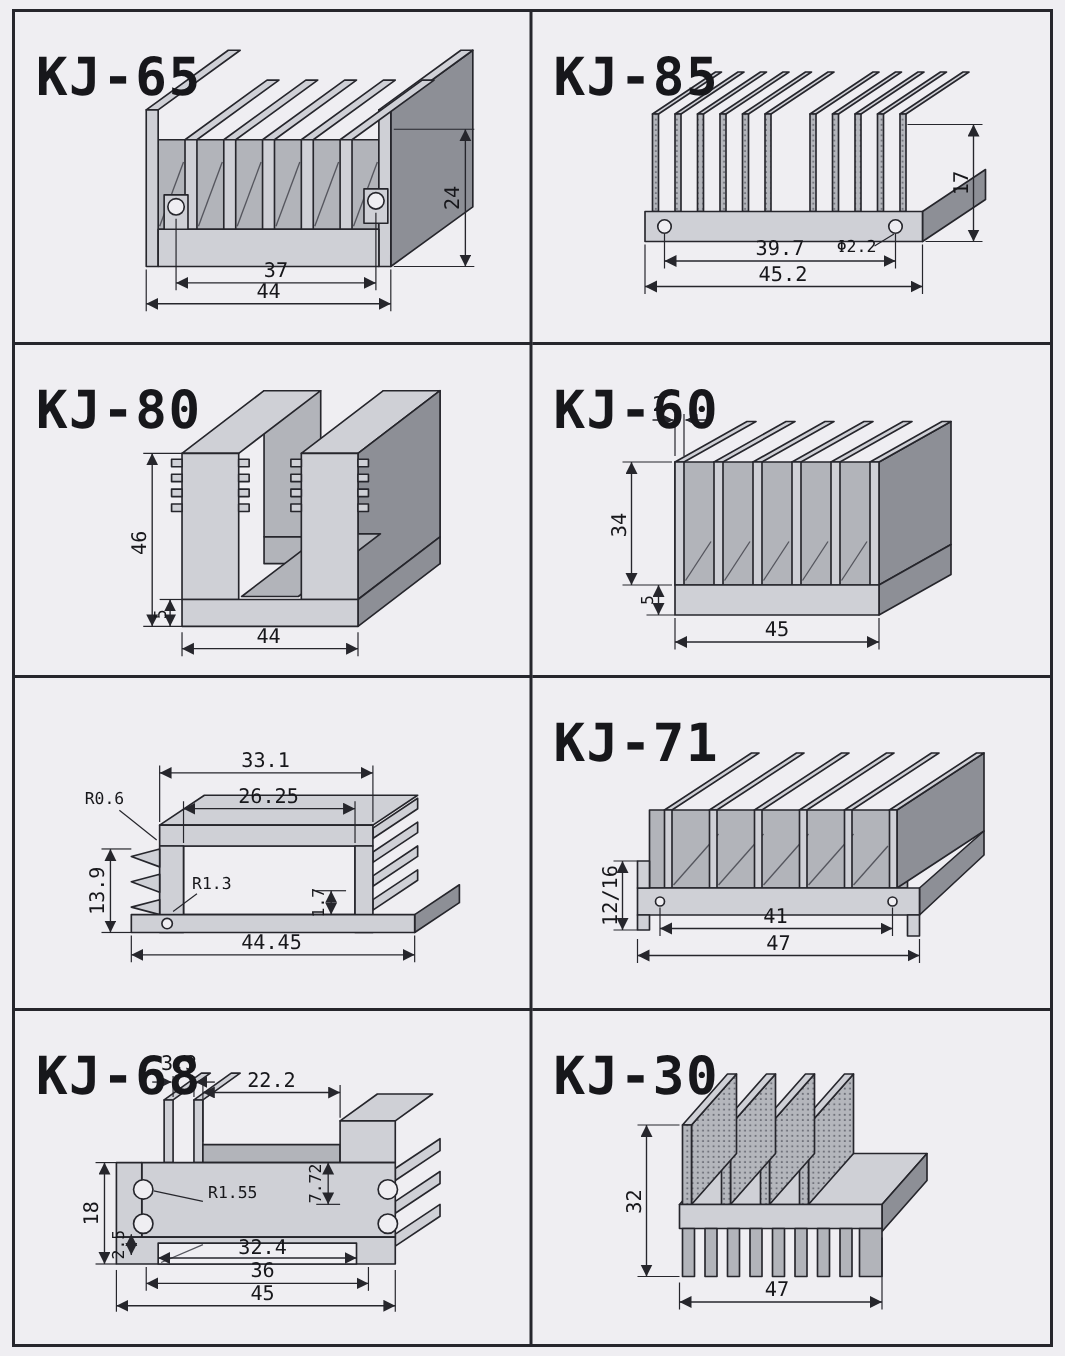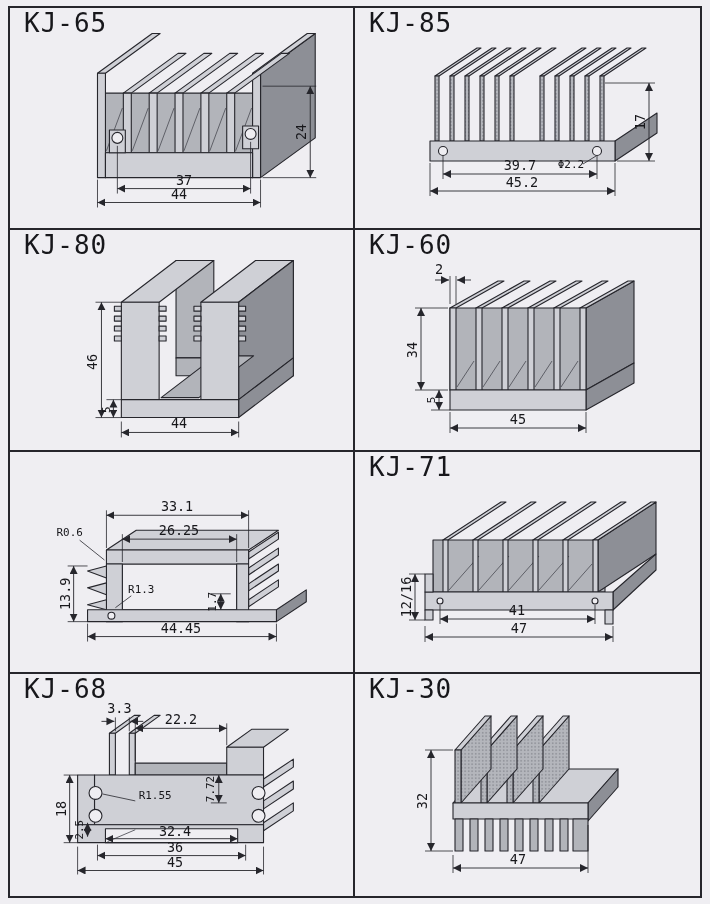--- a/index.html
+++ b/index.html
@@ -7,21 +7,21 @@
     --metal-dark:#8d8f96; --text:#17171b;
   }
   *{box-sizing:border-box; margin:0; padding:0;}
   body{width:710px; height:904px; background:var(--paper); font-family:"DejaVu Sans Mono",monospace;}
   .page{width:710px; height:904px; padding:6px 8px;}
   .grid{width:100%; height:100%; border:2px solid var(--line);
         display:grid; grid-template-columns:1fr 1fr; grid-template-rows:repeat(4,1fr);}
   .cell{position:relative; overflow:hidden;}
   .cell.bR{border-right:2px solid var(--line);}
   .cell.bB{border-bottom:2px solid var(--line);}
-  .cell-label{position:absolute; left:14px; top:0; font-size:26px; font-weight:400;
+  .cell-label{position:absolute; left:14px; top:24px; font-size:35px; font-weight:700;
               letter-spacing:1px; color:var(--text); z-index:2;}
   .cell svg{position:absolute; left:0; top:0; width:100%; height:100%;}
   .o{stroke:var(--line); stroke-width:1.1; stroke-linejoin:round;}
   .lt{fill:var(--metal-light);} .md{fill:var(--metal-mid);} .dk{fill:var(--metal-dark);} .pp{fill:var(--paper);}
   .dim{stroke:var(--line); stroke-width:0.9; fill:none;}
   .ext{stroke:var(--line); stroke-width:0.8; fill:none;}
   .shade{stroke:#55565e; stroke-width:0.9;}
   .ah{fill:var(--line);}
   text.dt{font-family:"DejaVu Sans Mono",monospace; font-size:13.5px; fill:var(--text);
           text-anchor:middle; stroke:none;}

